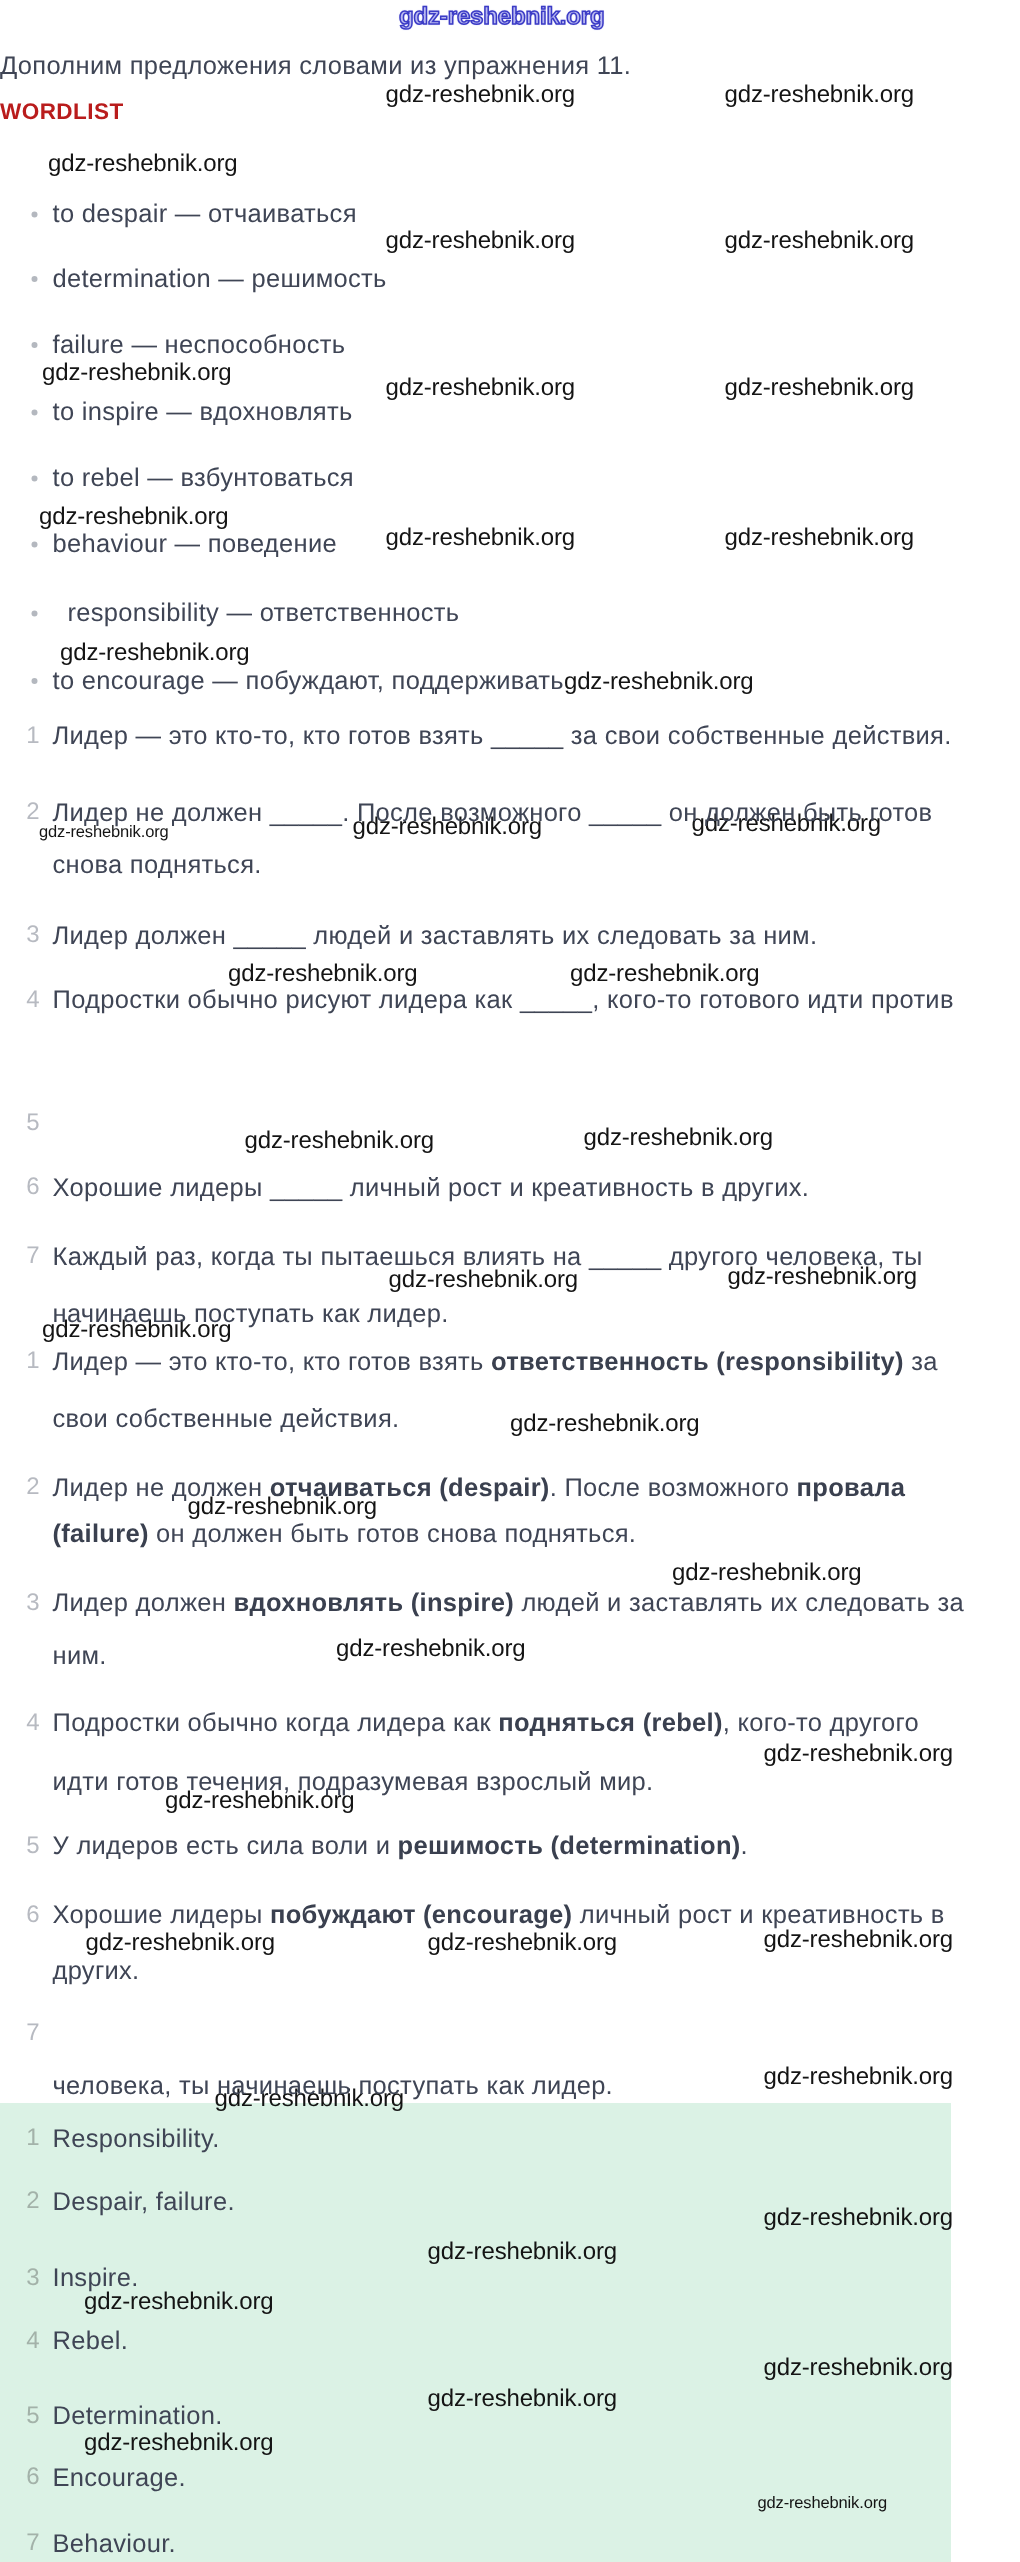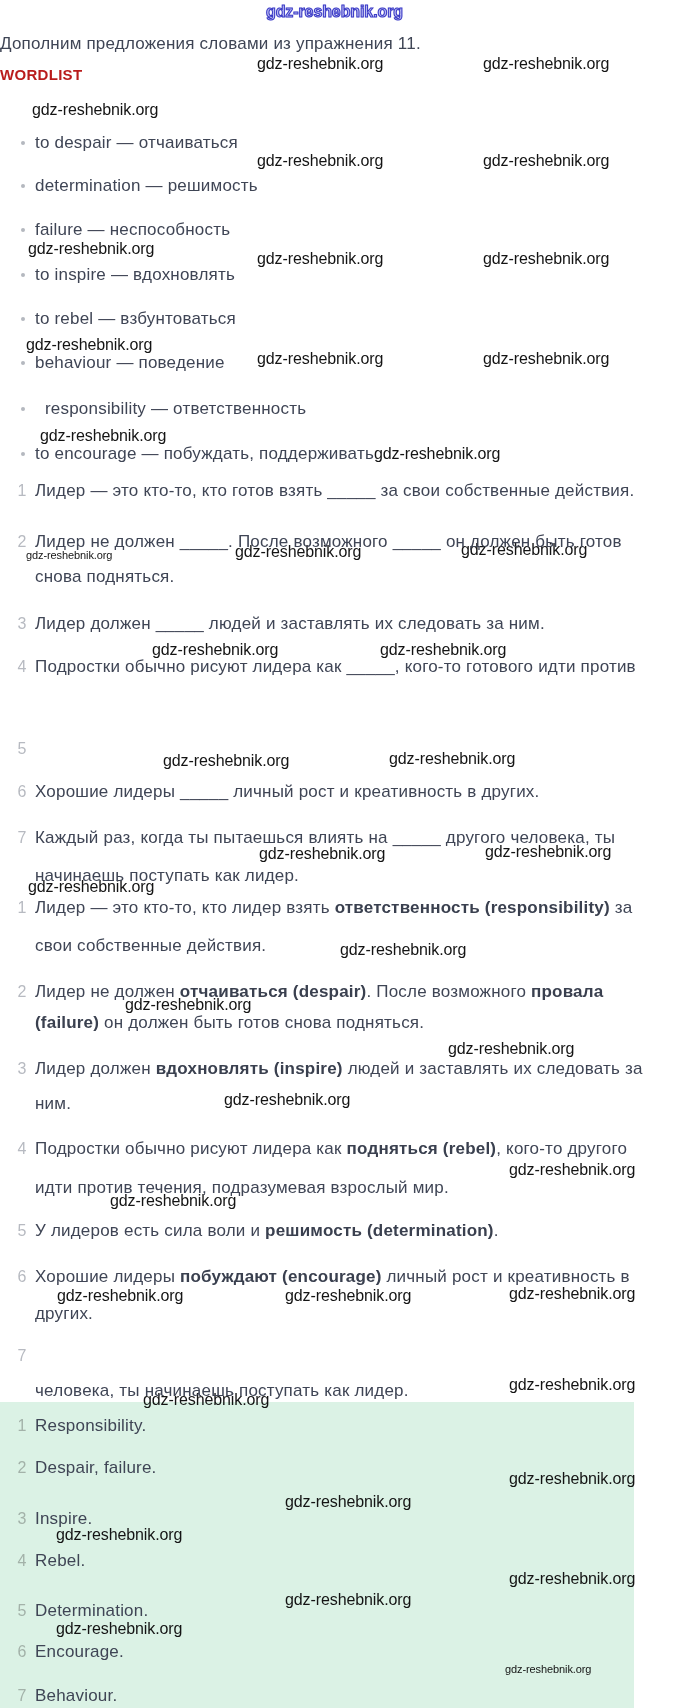--- a/index.html
+++ b/index.html
@@ -123,21 +123,21 @@
   <span class="blt" style="left:21px;top:273px"></span>
   <div class="line" style="left:35px;top:264px">to inspire — вдохновлять</div>
   <span class="blt" style="left:21px;top:317px"></span>
   <div class="line" style="left:35px;top:308px">to rebel — взбунтоваться</div>
   <span class="blt" style="left:21px;top:361px"></span>
   <div class="line" style="left:35px;top:352px">behaviour — поведение</div>
   <span class="blt" style="left:21px;top:407px"></span>
   <div class="line" style="left:45px;top:398px">responsibility — ответственность</div>
   <span class="blt" style="left:21px;top:452px"></span>
   <div class="line" style="left:35px;top:443px">
-    <span>to encourage — побуждать, поддерживать</span><span class="wm-inline">gdz-reshebnik.org</span>
+    <span>to encourage — побуждают, поддерживать</span><span class="wm-inline">gdz-reshebnik.org</span>
   </div>
 
   <div class="num" style="left:14px;top:480px">1</div>
   <div class="line" style="left:35px;top:480px">Лидер — это кто-то, кто готов взять _____ за свои собственные действия.</div>
 
   <div class="num" style="left:14px;top:531px">2</div>
   <div class="line" style="left:35px;top:531px">Лидер не должен _____. После возможного _____ он должен быть готов</div>
   <div class="line" style="left:35px;top:566px">снова подняться.</div>
 
   <div class="num" style="left:14px;top:613px">3</div>
@@ -149,34 +149,34 @@
   <div class="num" style="left:14px;top:738px">5</div>
 
   <div class="num" style="left:14px;top:781px">6</div>
   <div class="line" style="left:35px;top:781px">Хорошие лидеры _____ личный рост и креативность в других.</div>
 
   <div class="num" style="left:14px;top:827px">7</div>
   <div class="line" style="left:35px;top:827px">Каждый раз, когда ты пытаешься влиять на _____ другого человека, ты</div>
   <div class="line" style="left:35px;top:865px">начинаешь поступать как лидер.</div>
 
   <div class="num" style="left:14px;top:897px">1</div>
-  <div class="line" style="left:35px;top:897px"><span>Лидер — это кто-то, кто лидер взять </span><b>ответственность (responsibility)</b><span> за</span></div>
+  <div class="line" style="left:35px;top:897px"><span>Лидер — это кто-то, кто готов взять </span><b>ответственность (responsibility)</b><span> за</span></div>
   <div class="line" style="left:35px;top:935px"><span>свои собственные действия.</span></div>
 
   <div class="num" style="left:14px;top:981px">2</div>
   <div class="line" style="left:35px;top:981px"><span>Лидер не должен </span><b>отчаиваться (despair)</b><span>. После возможного </span><b>провала</b></div>
   <div class="line" style="left:35px;top:1012px"><b>(failure)</b><span> он должен быть готов снова подняться.</span></div>
 
   <div class="num" style="left:14px;top:1058px">3</div>
   <div class="line" style="left:35px;top:1058px"><span>Лидер должен </span><b>вдохновлять (inspire)</b><span> людей и заставлять их следовать за</span></div>
   <div class="line" style="left:35px;top:1093px"><span>ним.</span></div>
 
   <div class="num" style="left:14px;top:1138px">4</div>
-  <div class="line" style="left:35px;top:1138px"><span>Подростки обычно рисуют лидера как </span><b>подняться (rebel)</b><span>, кого-то другого</span></div>
-  <div class="line" style="left:35px;top:1177px"><span>идти против течения, подразумевая взрослый мир.</span></div>
+  <div class="line" style="left:35px;top:1138px"><span>Подростки обычно когда лидера как </span><b>подняться (rebel)</b><span>, кого-то другого</span></div>
+  <div class="line" style="left:35px;top:1177px"><span>идти готов течения, подразумевая взрослый мир.</span></div>
 
   <div class="num" style="left:14px;top:1220px">5</div>
   <div class="line" style="left:35px;top:1220px"><span>У лидеров есть сила воли и </span><b>решимость (determination)</b><span>.</span></div>
 
   <div class="num" style="left:14px;top:1266px">6</div>
   <div class="line" style="left:35px;top:1266px"><span>Хорошие лидеры </span><b>побуждают (encourage)</b><span> личный рост и креативность в</span></div>
   <div class="line" style="left:35px;top:1303px"><span>других.</span></div>
 
   <div class="num" style="left:14px;top:1345px">7</div>
   <div class="line" style="left:35px;top:1380px"><span>человека, ты начинаешь поступать как лидер.</span></div>

